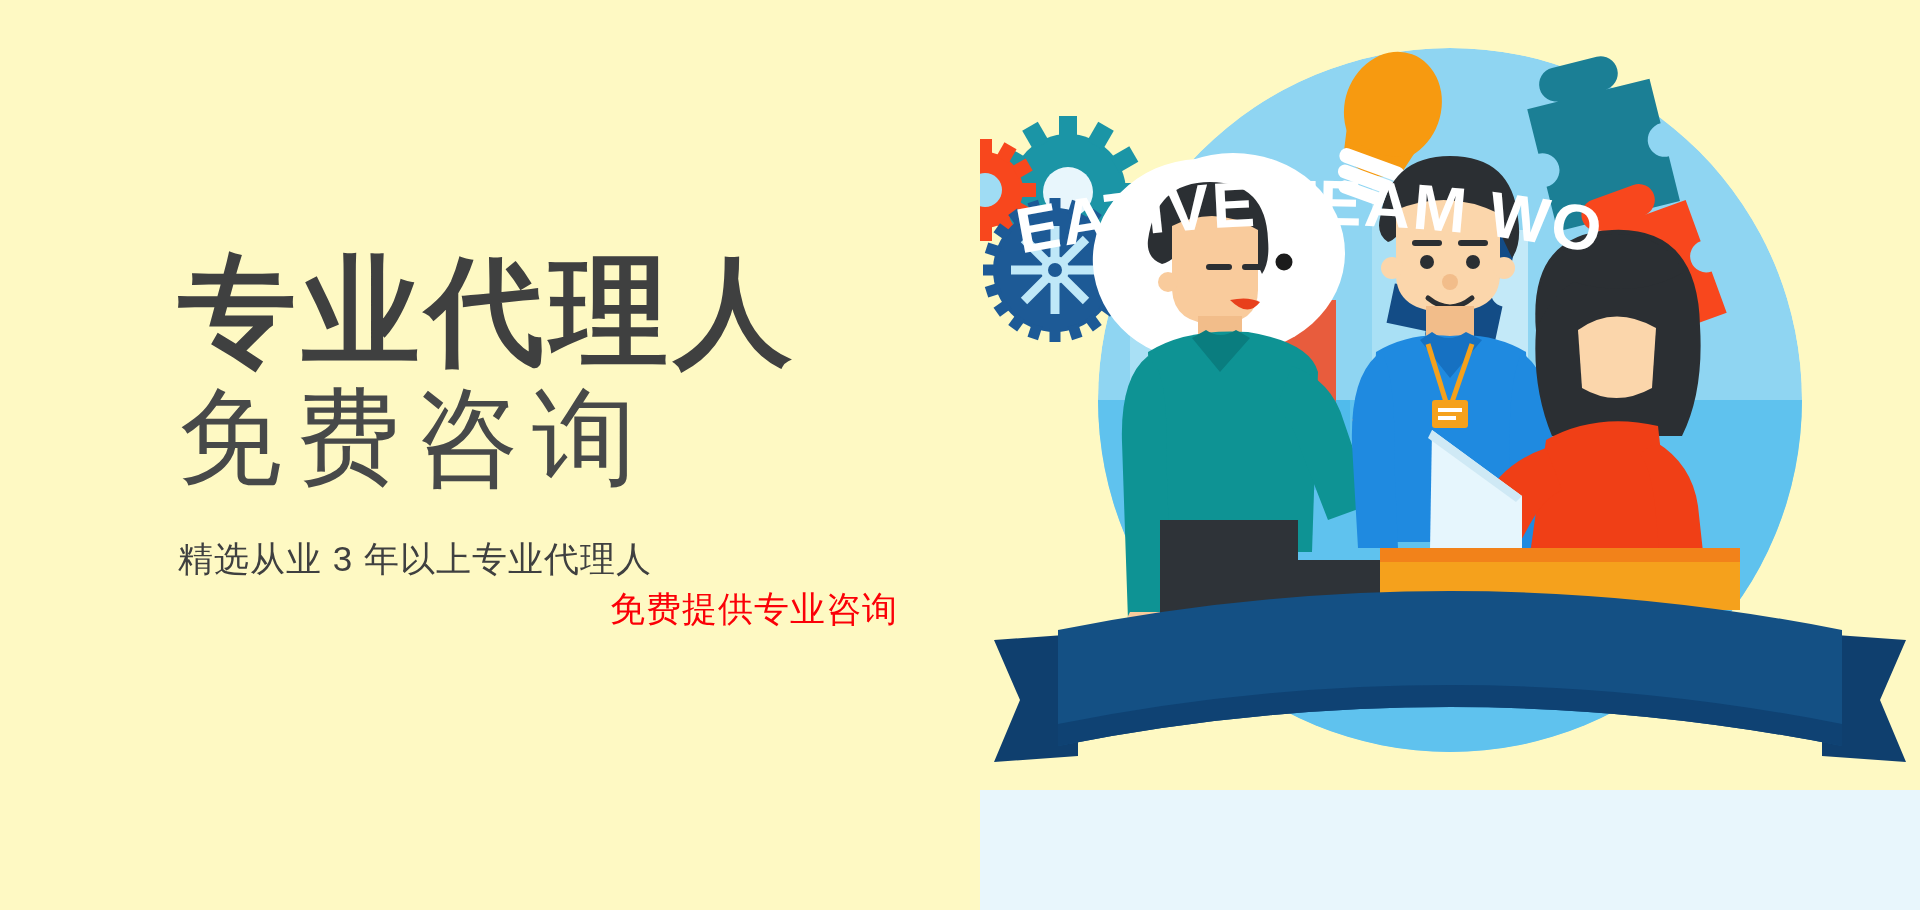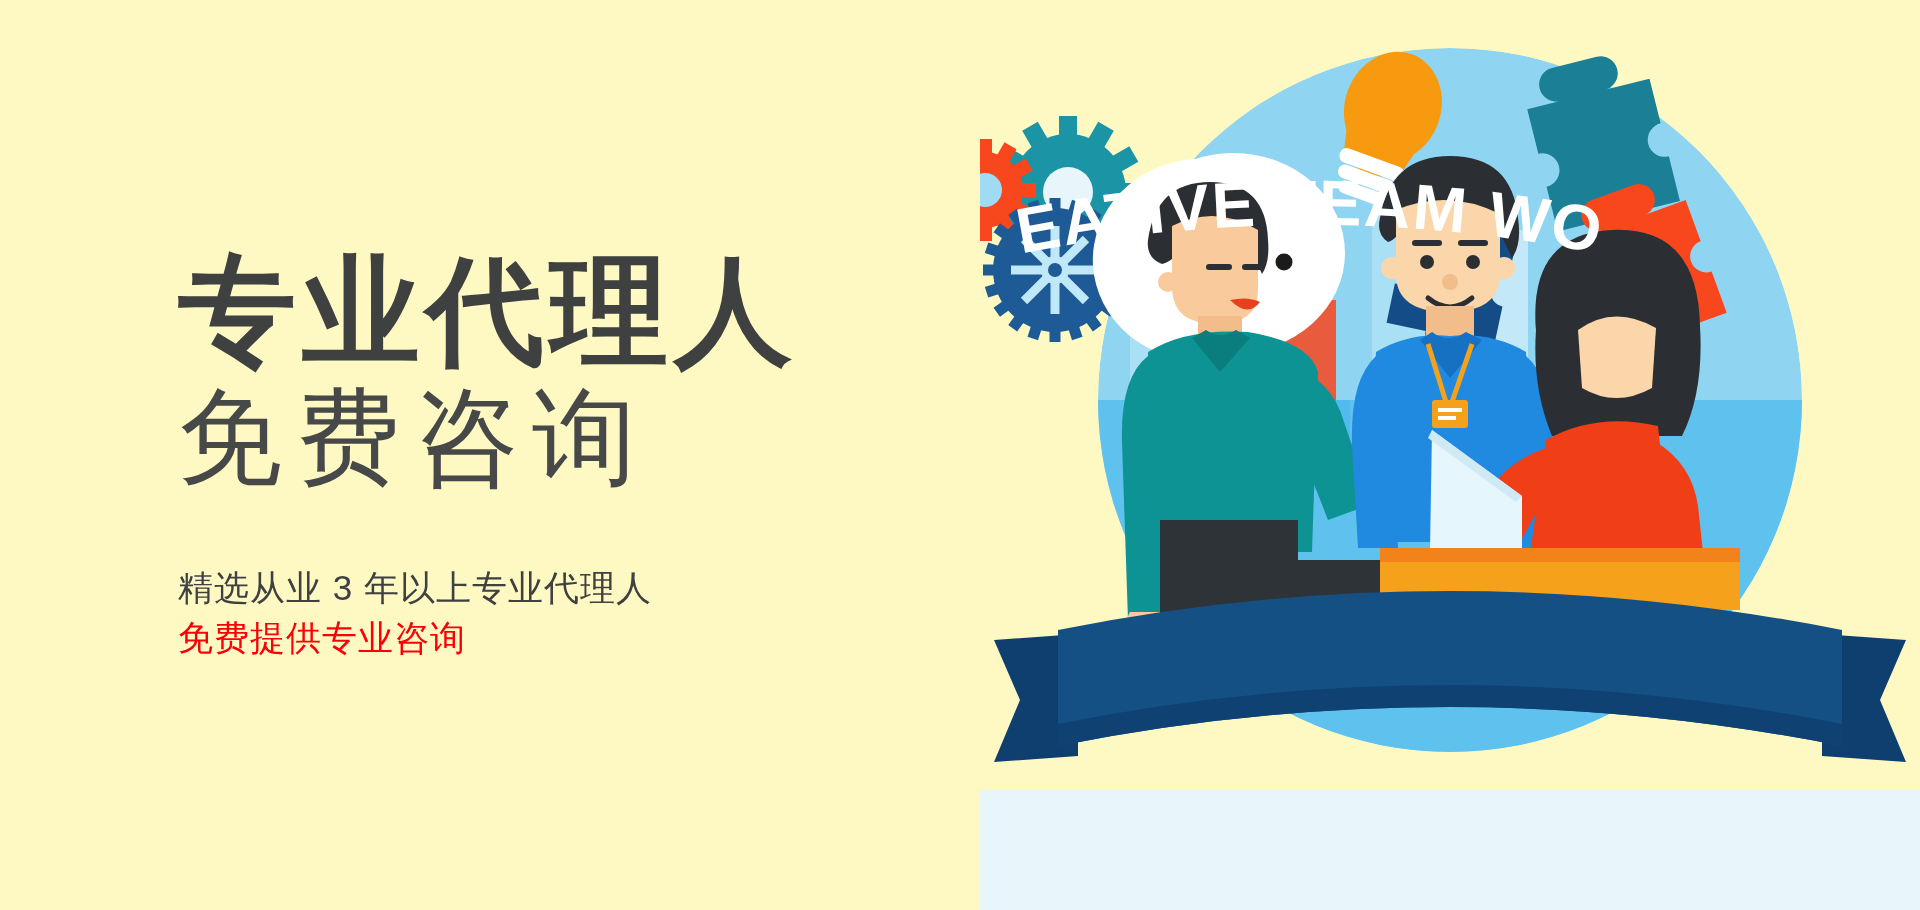--- a/index.html
+++ b/index.html
@@ -14,42 +14,42 @@
   .copy{position:absolute;left:178px;top:252px;width:720px;}
   .headline{
     font-size:118px;line-height:1.0;font-weight:700;color:#3f4040;
     letter-spacing:6px;white-space:nowrap;
   }
   .subhead{
     font-size:104px;line-height:1.12;font-weight:300;color:#474949;
     letter-spacing:14px;white-space:nowrap;margin-top:8px;
     transform:scaleY(1.02);transform-origin:left top;
   }
-  .bodylines{margin-top:69px;}
+  .bodylines{margin-top:40px;}
   .bodyline{
     font-size:35px;line-height:1.42;font-weight:400;color:#3f4040;
     letter-spacing:1px;white-space:nowrap;
   }
   .bodyline.accent{color:#fb0007;font-weight:500;}
 
   
   .art{position:absolute;left:980px;top:0;width:940px;height:910px;}
   .art svg{display:block;width:940px;height:910px;}
 </style>
 </head>
 <body>
 
 <div class="banner">
 
   <div class="copy">
     <div class="headline">专业代理人</div>
     <div class="subhead">免费咨询</div>
     <div class="bodylines">
       <div class="bodyline">精选从业 3 年以上专业代理人</div>
-      <div class="bodyline accent" style="color: rgb(251, 0, 7);">免费提供专业咨询</div>
+      <div class="bodyline accent" style="color: rgb(251, 0, 7); text-align: right;">免费提供专业咨询</div>
     </div>
   </div>
 
   <div class="art">
     <svg viewBox="0 0 940 910" xmlns="http://www.w3.org/2000/svg">
       <defs>
         <clipPath id="circClip">
             <circle cx="470" cy="400" r="352"></circle>
           </clipPath>
         <path id="ribbonArc" d="M 60 250 Q 330 200 600 250"></path>

